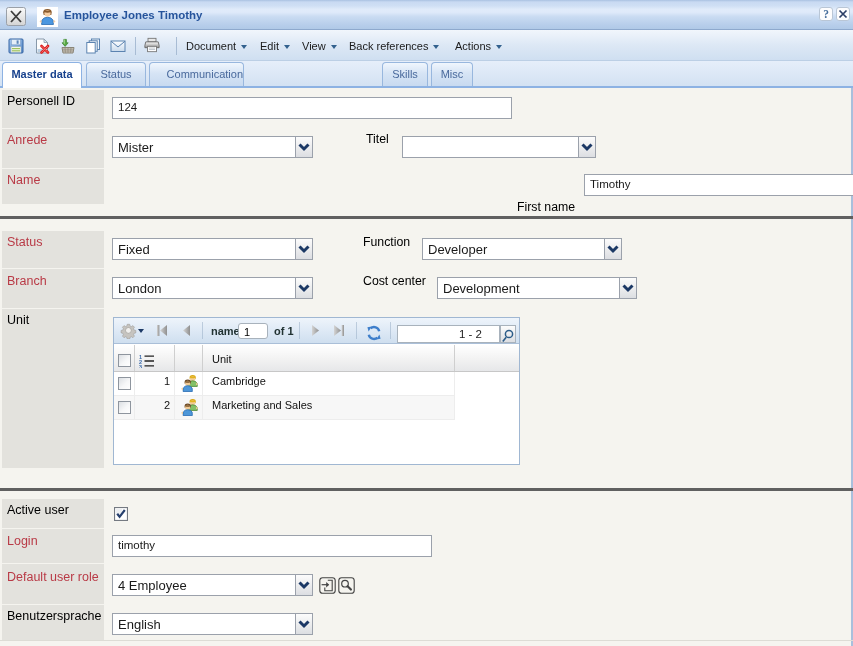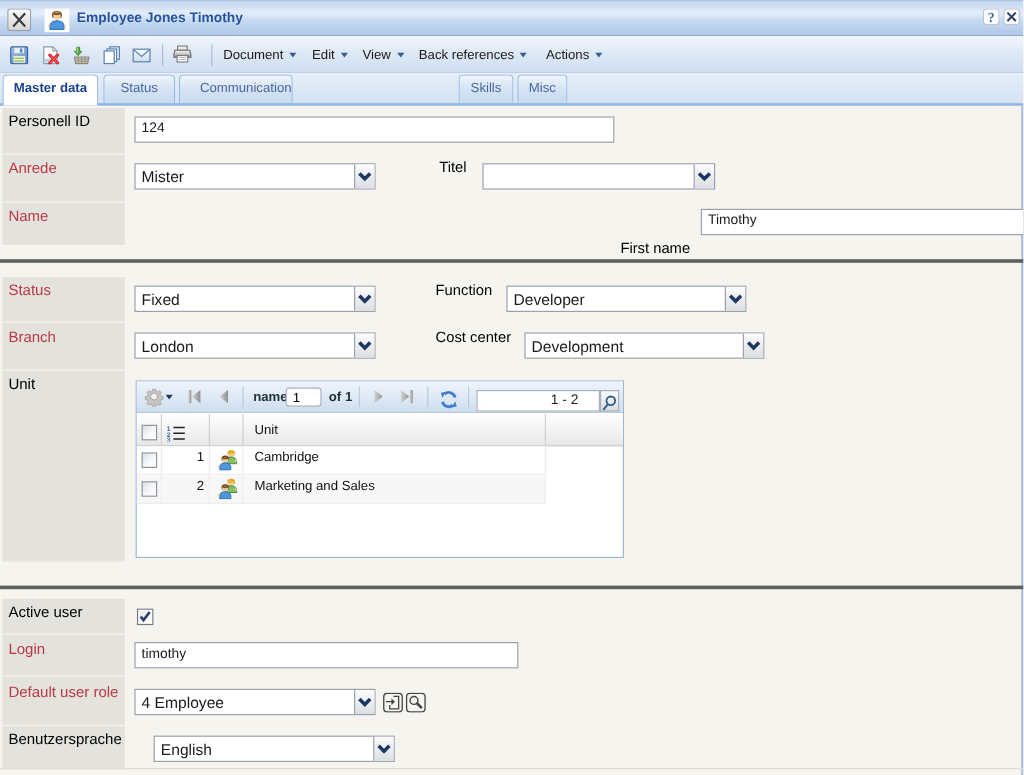--- a/index.html
+++ b/index.html
@@ -398,21 +398,21 @@
     <path d="M9.6 9.2 L12.9 12.5" stroke="#444444" stroke-width="2.2" stroke-linecap="round"></path>
   </svg>
   <div class="dd" style="left:112px;top:574px;width:201px;">
       <span class="txt">4 Employee</span>
       <span class="trig">
         <svg width="12" height="9">
           <path d="M1.5 1.5 L6 6 L10.5 1.5" stroke="#1b3865" stroke-width="3" fill="none"></path>
         </svg>
       </span>
     </div>
-  <div class="dd" style="left:112px;top:613px;width:201px;margin-left:16px;">
+  <div class="dd" style="left:112px;top:613px;width:201px;">
       <span class="txt">English</span>
       <span class="trig">
         <svg width="12" height="9">
           <path d="M1.5 1.5 L6 6 L10.5 1.5" stroke="#1b3865" stroke-width="3" fill="none"></path>
         </svg>
       </span>
     </div>
 
 </div>
 

